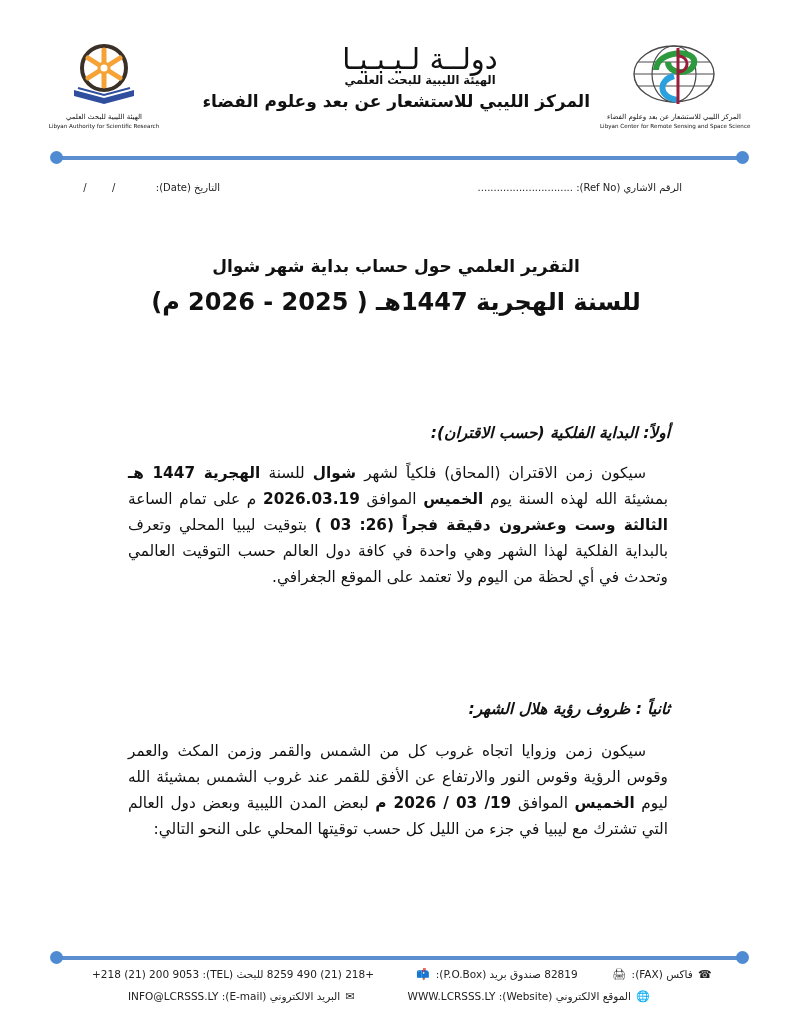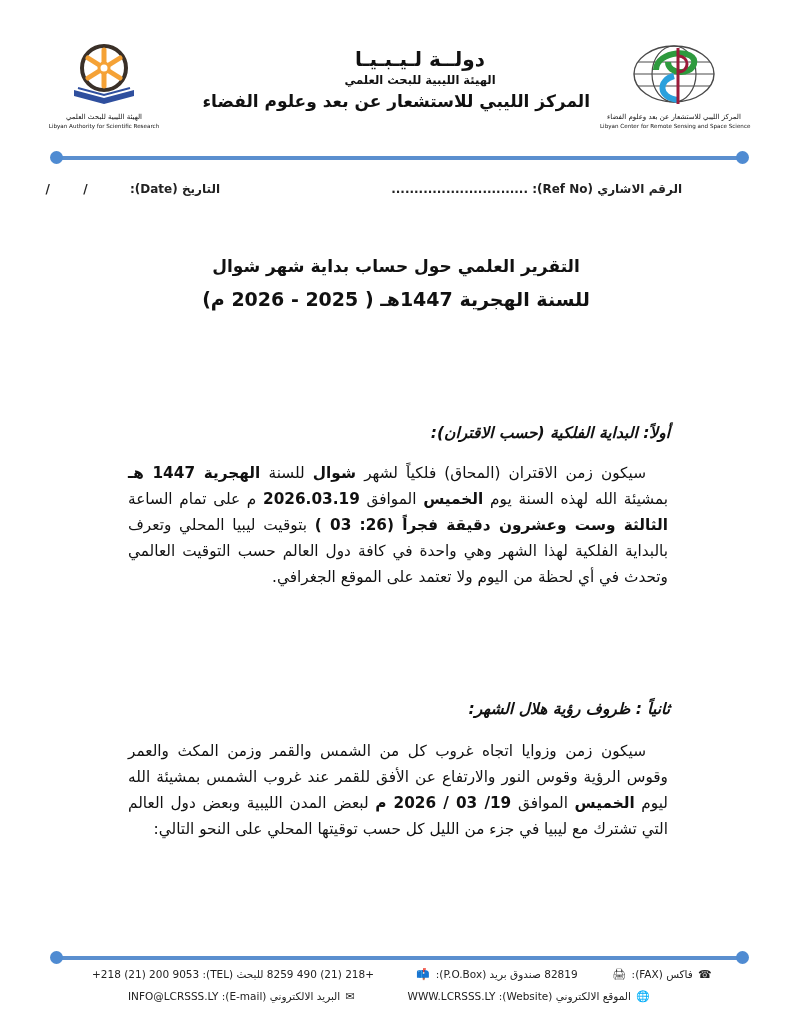--- a/index.html
+++ b/index.html
@@ -1,40 +1,40 @@
 <!DOCTYPE html>
 <html><head>
 <meta charset="utf-8">
 <style>
   html, body { margin: 0; padding: 0; background: #ffffff; }
   body { width: 792px; height: 1024px; position: relative; overflow: hidden;
          font-family: "DejaVu Sans", "Liberation Sans", sans-serif; color: #111; }
 
   
   .hdr-center { position: absolute; top: 46px; left: 250px; width: 340px; text-align: center; direction: rtl; }
-  .state-name { font-size: 20px; font-weight: bold; letter-spacing: 2px; line-height: 26px; }
+  .state-name { font-size: 29px; font-weight: normal; letter-spacing: 2px; line-height: 26px; }
   .ministry { font-size: 12.5px; font-weight: bold; line-height: 18px; }
   .authority { font-size: 11.5px; font-weight: bold; line-height: 17px; }
   .center-name { font-size: 17px; font-weight: bold; line-height: 24px; white-space: nowrap; }
 
   .logo-left { position: absolute; left: 48px; top: 40px; width: 112px; text-align: center; }
   .logo-right { position: absolute; left: 600px; top: 40px; width: 148px; text-align: center; }
   .logo-cap-ar { font-size: 7px; direction: rtl; line-height: 10px; }
   .logo-cap-en { font-size: 5.6px; line-height: 9px; white-space: nowrap; }
 
   .rule { position: absolute; height: 4px; background: #5b8fcf; border-radius: 2px; }
   .dot { position: absolute; width: 13px; height: 13px; border-radius: 50%; background: #4f8bd2; }
 
   
-  .meta-row { position: absolute; top: 182px; font-size: 12px; direction: rtl; white-space: nowrap; color: #222; font-weight: bold; }
+  .meta-row { position: absolute; top: 182px; font-size: 10px; direction: rtl; white-space: nowrap; color: #222; }
 
   
   .title { position: absolute; left: 120px; width: 552px; text-align: center; direction: rtl; font-weight: bold; }
   .title1 { top: 256px; font-size: 17px; }
-  .title2 { top: 288px; font-size: 19px; }
+  .title2 { top: 288px; font-size: 24px; }
 
   
   .sec-head { position: absolute; right: 122px; direction: rtl; font-weight: bold; font-style: italic; font-size: 15.5px; }
   .para { position: absolute; left: 128px; width: 540px; direction: rtl; text-align: justify;
           font-size: 15.3px; line-height: 26px; }
   .para b { font-weight: bold; }
   .indent { display: inline-block; width: 22px; }
 
   
   .foot-line { position: absolute; font-size: 10.5px; white-space: nowrap; direction: ltr; color: #222; }

